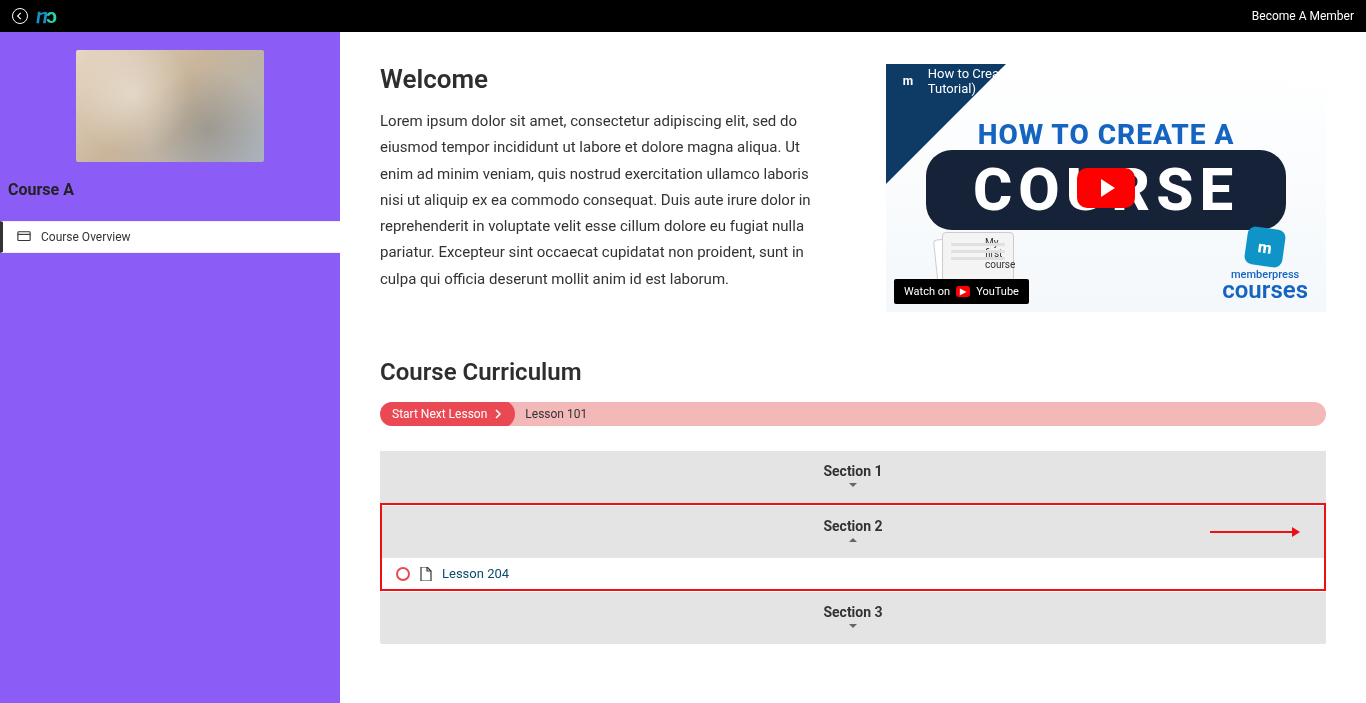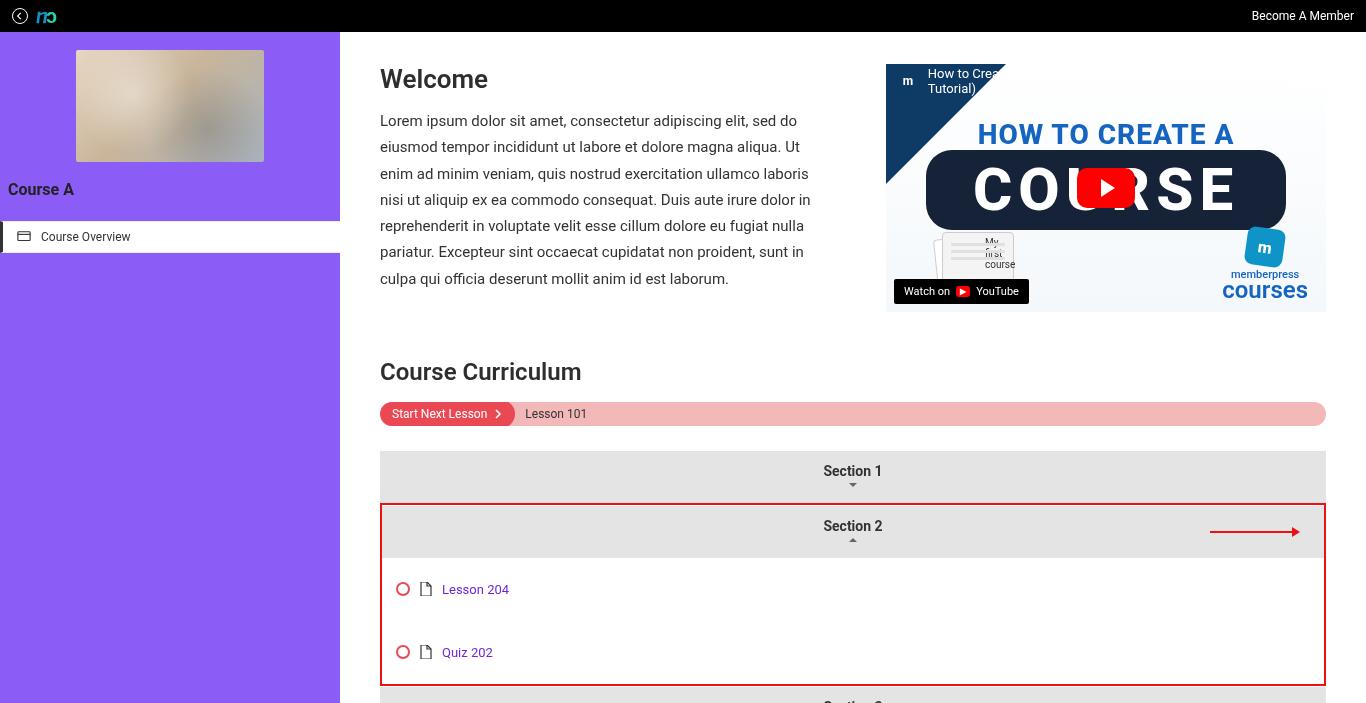--- a/index.html
+++ b/index.html
@@ -54,21 +54,21 @@
   
   .h-curr{font-size:24px;font-weight:600;color:#2e2e2e;margin:46px 0 16px;}
   .lesson-bar{background:#f3b8b8;border-radius:18px;height:24px;display:flex;align-items:center;overflow:hidden;}
   .start-pill{background:#ea4954;color:#fff;font-size:12px;padding:0 12px;height:28px;border-radius:18px;display:flex;align-items:center;gap:6px;cursor:pointer;}
   .start-pill svg{width:10px;height:10px;}
   .next-label{font-size:12px;color:#333;margin-left:10px;}
   .sections{margin-top:24px;border-radius:2px;overflow:hidden;}
   .section-head{background:#e4e4e4;padding:12px 14px;font-size:14px;font-weight:700;color:#333;display:flex;align-items:center;justify-content:space-between;cursor:pointer;border-top:1px solid #fff;flex-direction:column;}
   .section-head svg{width:12px;height:12px;fill:#666;}
   .section-body{background:#fff;}
-  .lesson{display:flex;gap:10px;padding:24px 14px;font-size:13px;color:#6d28d9;cursor:pointer;}
+  .lesson{display:flex;align-items:center;gap:10px;padding:8px 14px;font-size:13px;color:#0c4a6e;cursor:pointer;}
   .lesson .ring{width:14px;height:14px;border:2px solid #ea4954;border-radius:50%;}
   .lesson svg.file{width:12px;height:14px;fill:#333;}
   .highlight-box{border:2px solid #e11;margin-top:0;}
   .arrow-anno{position:relative;}
   .arrow-anno::after{content:"";position:absolute;right:30px;top:50%;width:84px;height:2px;background:#e11;transform:translateY(-50%);}
   .arrow-anno::before{content:"";position:absolute;right:24px;top:50%;transform:translateY(-50%);width:0;height:0;border-left:8px solid #e11;border-top:5px solid transparent;border-bottom:5px solid transparent;}
 </style>
 </head>
 <body>
 
@@ -174,28 +174,20 @@
         </div>
         <div class="section-body">
           <div class="lesson">
             <span class="ring"></span>
             <svg class="file" viewBox="0 0 12 14">
                 <path d="M1 0h6l4 4v10H1z" fill="none" stroke="#333" stroke-width="1.2"></path>
                 <path d="M7 0v4h4" fill="none" stroke="#333" stroke-width="1.2"></path>
               </svg>
             <span>Lesson 204</span>
           </div>
-          <div class="lesson">
-            <span class="ring"></span>
-            <svg class="file" viewBox="0 0 12 14">
-                <path d="M1 0h6l4 4v10H1z" fill="none" stroke="#333" stroke-width="1.2"></path>
-                <path d="M7 0v4h4" fill="none" stroke="#333" stroke-width="1.2"></path>
-              </svg>
-            <span>Quiz 202</span>
-          </div>
         </div>
       </div>
 
       <div class="section-head">
         <span>Section 3</span>
         <svg viewBox="0 0 12 12">
             <path d="M2 4l4 4 4-4z"></path>
           </svg>
       </div>
     </div>

